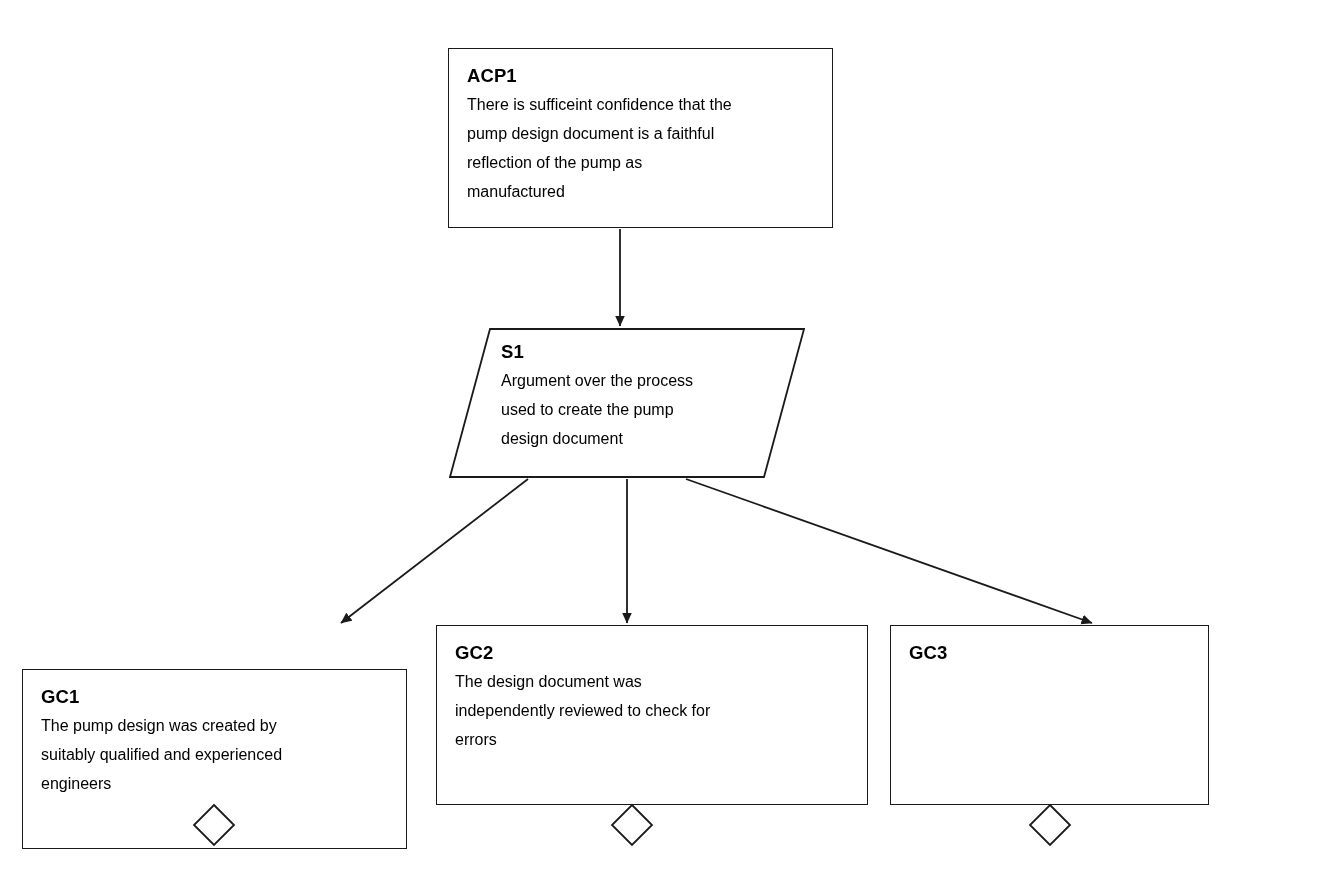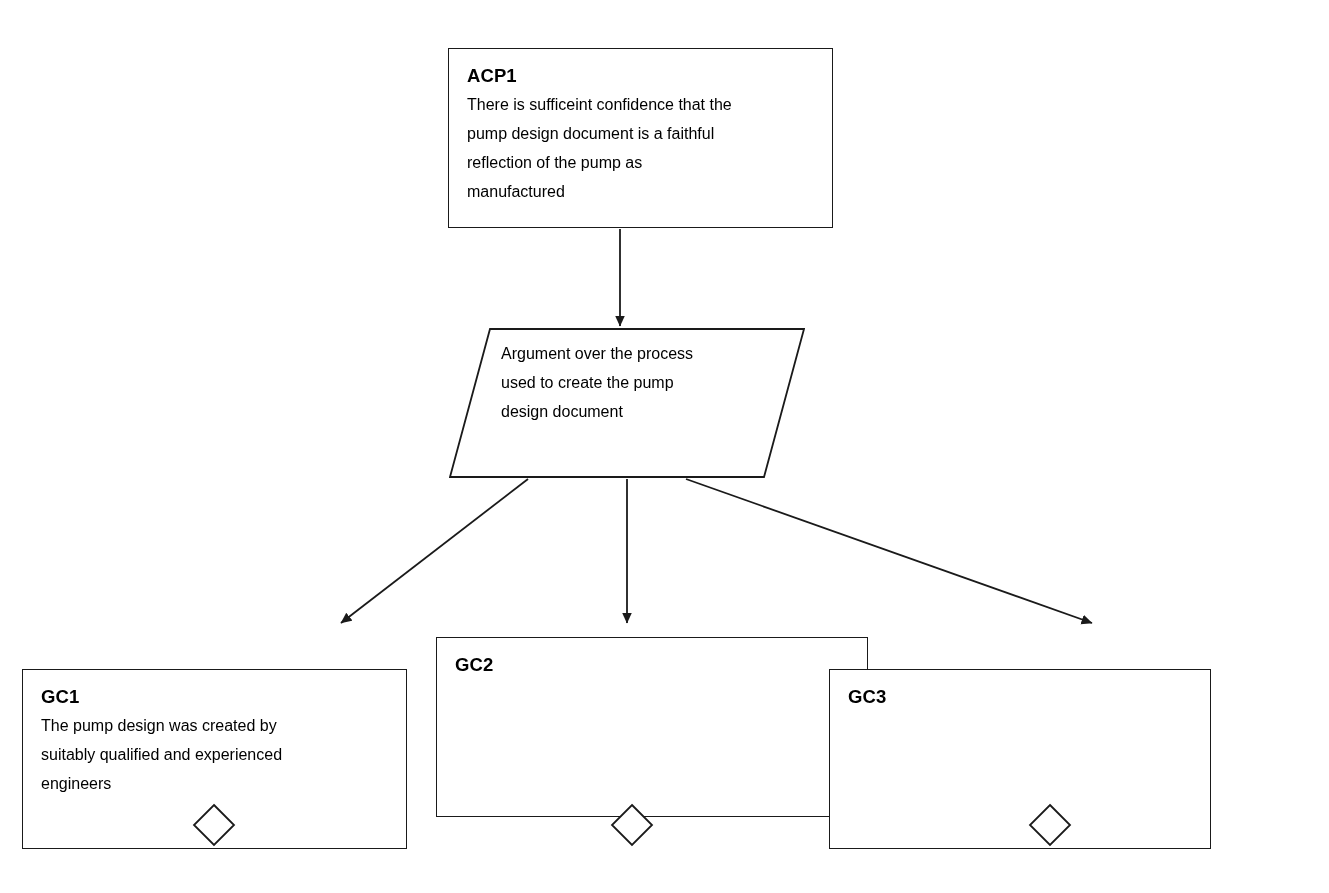--- a/index.html
+++ b/index.html
@@ -105,42 +105,46 @@
 reflection of the pump as
 manufactured</div>
     </div>
   </div>
 
   <div class="node node-strategy" id="node-s1" style="left: 449px; top: 328px; width: 356px; height: 150px;">
     <svg class="strategy-shape" xmlns="http://www.w3.org/2000/svg" preserveAspectRatio="none" viewBox="0 0 356 150" width="356" height="150">
       <polygon id="s1-poly" fill="#ffffff" stroke="#1a1a1a" stroke-width="1.8" points="1,149 41,1 355,1 315,149"></polygon>
     </svg>
     <div class="node-inner">
+      <div class="node-id">S1</div>
       <div class="node-desc">Argument over the process
 used to create the pump
 design document</div>
     </div>
   </div>
 
   <div class="node node-box" id="node-gc1" style="left: 22px; top: 625px; width: 385px; height: 180px; margin-top: 44px;">
     <div class="node-inner">
       <div class="node-id">GC1</div>
       <div class="node-desc">The pump design was created by
 suitably qualified and experienced
 engineers</div>
     </div>
   </div>
 
-  <div class="node node-box" id="node-gc2" style="left: 436px; top: 625px; width: 432px; height: 180px; margin-top: 12px;">
+  <div class="node node-box" id="node-gc2" style="left: 436px; top: 625px; width: 432px; height: 180px;">
     <div class="node-inner">
       <div class="node-id">GC2</div>
+      <div class="node-desc">The design document was
+independently reviewed to check for
+errors</div>
     </div>
   </div>
 
-  <div class="node node-box" id="node-gc3" style="left: 829px; top: 625px; width: 382px; height: 180px; margin-top: 44px;">
+  <div class="node node-box" id="node-gc3" style="left: 890px; top: 625px; width: 319px; height: 180px;">
     <div class="node-inner">
       <div class="node-id">GC3</div>
     </div>
   </div>
 
   <svg class="undeveloped-marker" id="marker-gc1" xmlns="http://www.w3.org/2000/svg" width="46" height="46" viewBox="0 0 46 46" style="left: 191px; top: 802px;">
       <polygon points="23,3 43,23 23,43 3,23" fill="#ffffff" stroke="#1a1a1a" stroke-width="1.8"></polygon>
     </svg>
   <svg class="undeveloped-marker" id="marker-gc2" xmlns="http://www.w3.org/2000/svg" width="46" height="46" viewBox="0 0 46 46" style="left: 609px; top: 802px;">
       <polygon points="23,3 43,23 23,43 3,23" fill="#ffffff" stroke="#1a1a1a" stroke-width="1.8"></polygon>

